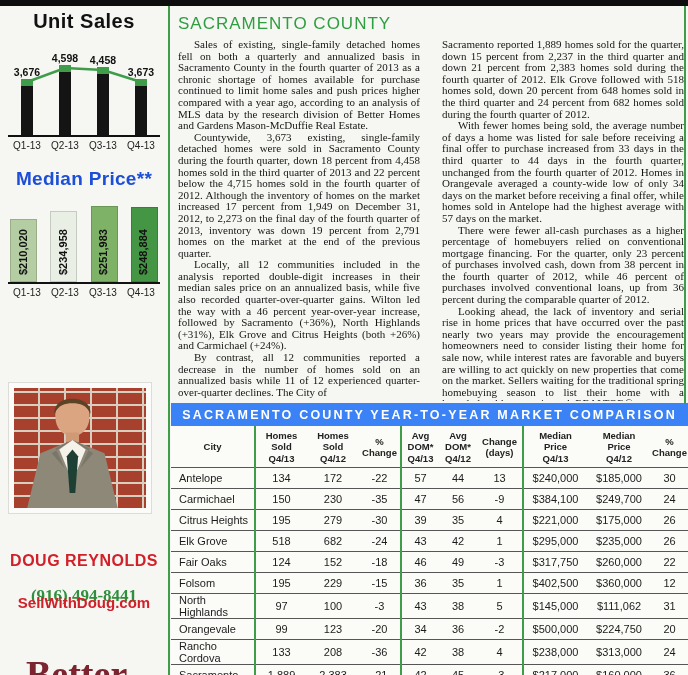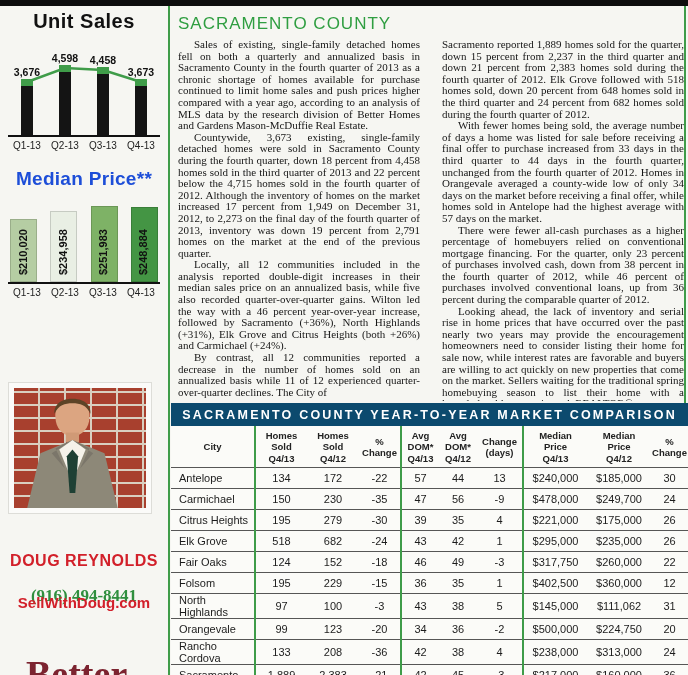--- a/index.html
+++ b/index.html
@@ -48,21 +48,21 @@
   
   .main{position:absolute;left:171px;top:6px;width:513px;}
   .page-title{margin:8px 0 5px 7px;color:#2f9e41;font-size:17px;font-weight:normal;letter-spacing:1px;}
   .cols{display:flex;gap:22px;padding-left:7px;height:362px;overflow:hidden;}
   .col{width:249px;font-family:"Liberation Serif",serif;font-size:11px;line-height:11.6px;text-align:justify;color:#161616;}
   .col p{margin:0;text-indent:16px;}
   .col p.no-indent{text-indent:0;}
 
   
   .market-table{position:absolute;left:171px;top:403px;width:517px;background:#fbfbf8;}
-  .tbl-title{background:#0c4a6e;color:#ffffff;font-weight:bold;font-size:12.5px;letter-spacing:2.2px;text-align:center;padding:5px 0 4px 0;}
+  .tbl-title{background:#3b82f6;color:#ffffff;font-weight:bold;font-size:12.5px;letter-spacing:2.2px;text-align:center;padding:5px 0 4px 0;}
   table{width:100%;border-collapse:collapse;table-layout:fixed;}
   thead th{font-size:9.5px;font-weight:bold;line-height:1.2;padding:4px 0 3px 0;text-align:center;color:#222;vertical-align:middle;}
   tbody td{font-size:11px;padding:0;height:20px;text-align:center;border-top:1px solid #565656;color:#1c1c1c;}
   tbody td.city{text-align:left;padding-left:8px;}
   .gb{border-right:2px solid #3f9c49;}
 </style>
 </head>
 <body>
 
 <div class="topbar"></div>
@@ -243,21 +243,21 @@
           <td class="">30</td>
         </tr>
         <tr>
           <td class="city gb">Carmichael</td>
           <td class="">150</td>
           <td class="">230</td>
           <td class="gb">-35</td>
           <td class="">47</td>
           <td class="">56</td>
           <td class="gb">-9</td>
-          <td class="">$478,000</td>
+          <td class="">$384,100</td>
           <td class="">$249,700</td>
           <td class="">24</td>
         </tr>
         <tr>
           <td class="city gb">Citrus Heights</td>
           <td class="">195</td>
           <td class="">279</td>
           <td class="gb">-30</td>
           <td class="">39</td>
           <td class="">35</td>

